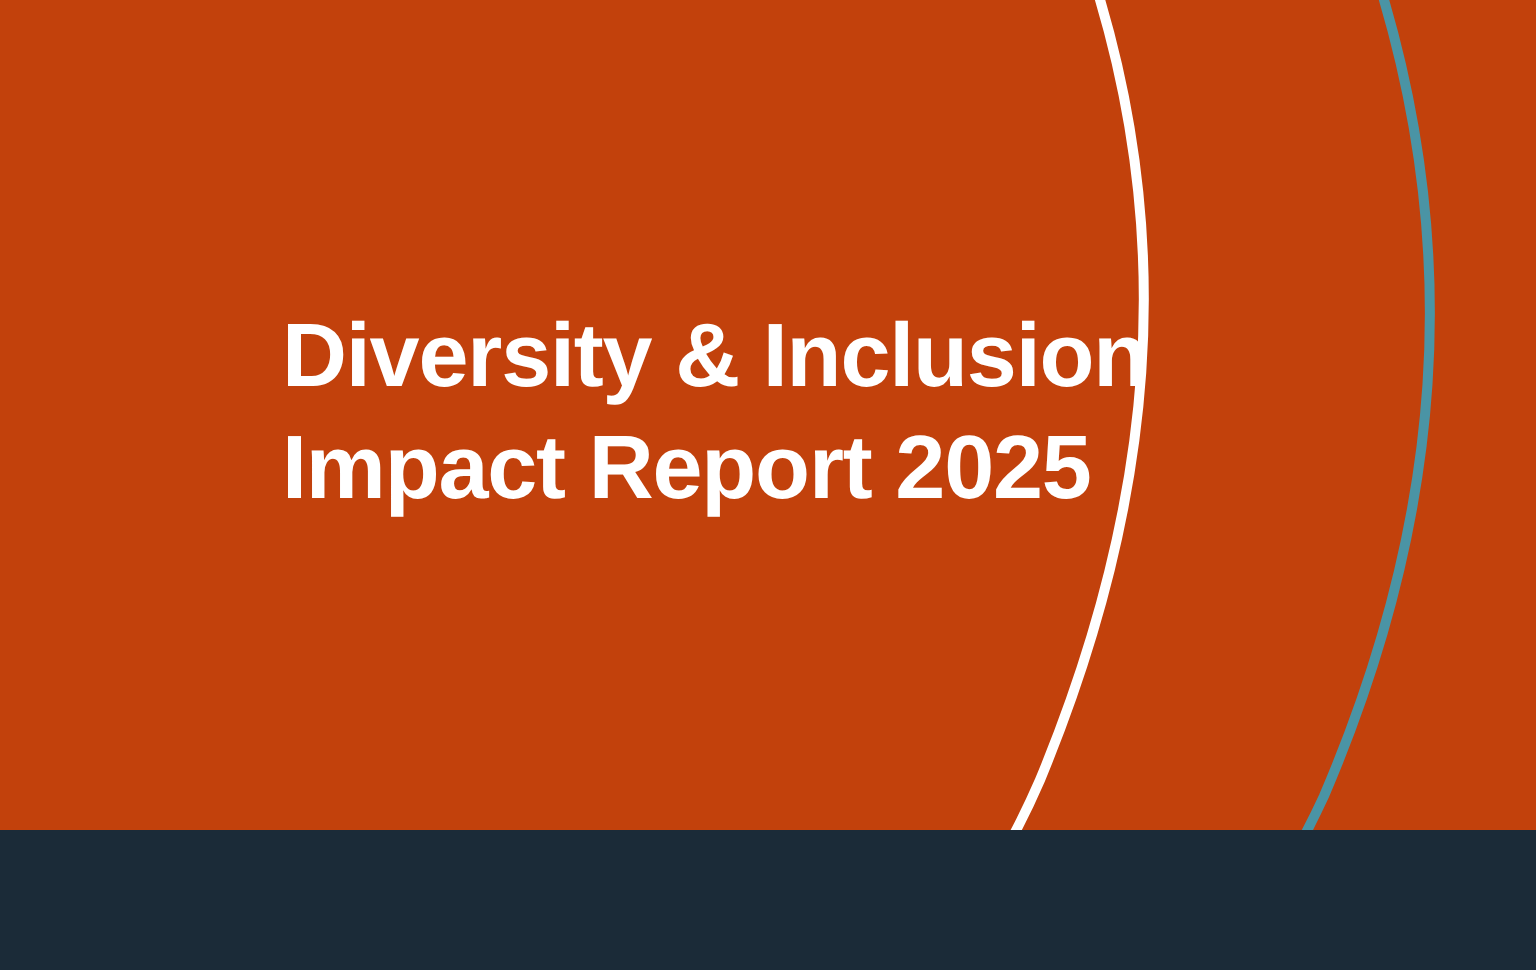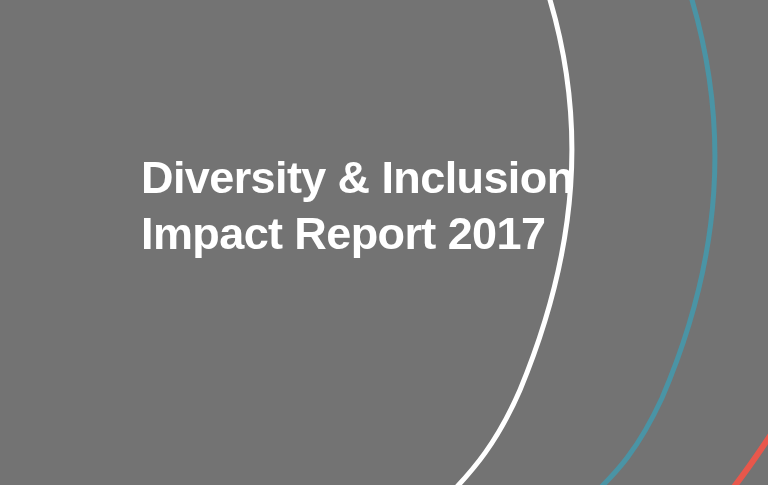--- a/index.html
+++ b/index.html
@@ -3,23 +3,23 @@
 <meta charset="utf-8">
 <style>
   html, body {
     margin: 0;
     padding: 0;
     background: #1b2b38;
   }
   #cover {
     position: relative;
     width: 768px;
-    height: 485px;
+    height: 415px;
     overflow: hidden;
-    background: #737373;
+    background: #c2410c;
     font-family: "Liberation Sans", sans-serif;
   }
   #arc-layer {
     position: absolute;
     inset: 0;
     width: 768px;
     height: 485px;
     display: block;
   }
   #title-block {
@@ -46,16 +46,16 @@
 <div id="cover">
 
   <svg id="arc-layer" viewBox="0 0 768 485" preserveAspectRatio="none">
     <path d="M 547 -10 C 588 120, 578 250, 520 390 C 497 443, 473 470, 452 492" fill="none" stroke="#ffffff" stroke-width="5" stroke-linecap="round"></path>
     <path d="M 689 -10 C 731 125, 722 258, 662 398 C 638 450, 616 473, 594 494" fill="none" stroke="#4a94a5" stroke-width="5" stroke-linecap="round"></path>
     <path d="M 790 405 C 775 428, 757 458, 730 492" fill="none" stroke="#e8574b" stroke-width="6" stroke-linecap="round"></path>
   </svg>
 
   <div id="title-block">
     <span class="title-line">Diversity &amp; Inclusion</span>
-    <span class="title-line">Impact Report 2017</span>
+    <span class="title-line">Impact Report 2025</span>
   </div>
 
 </div>
 
 </body></html>

